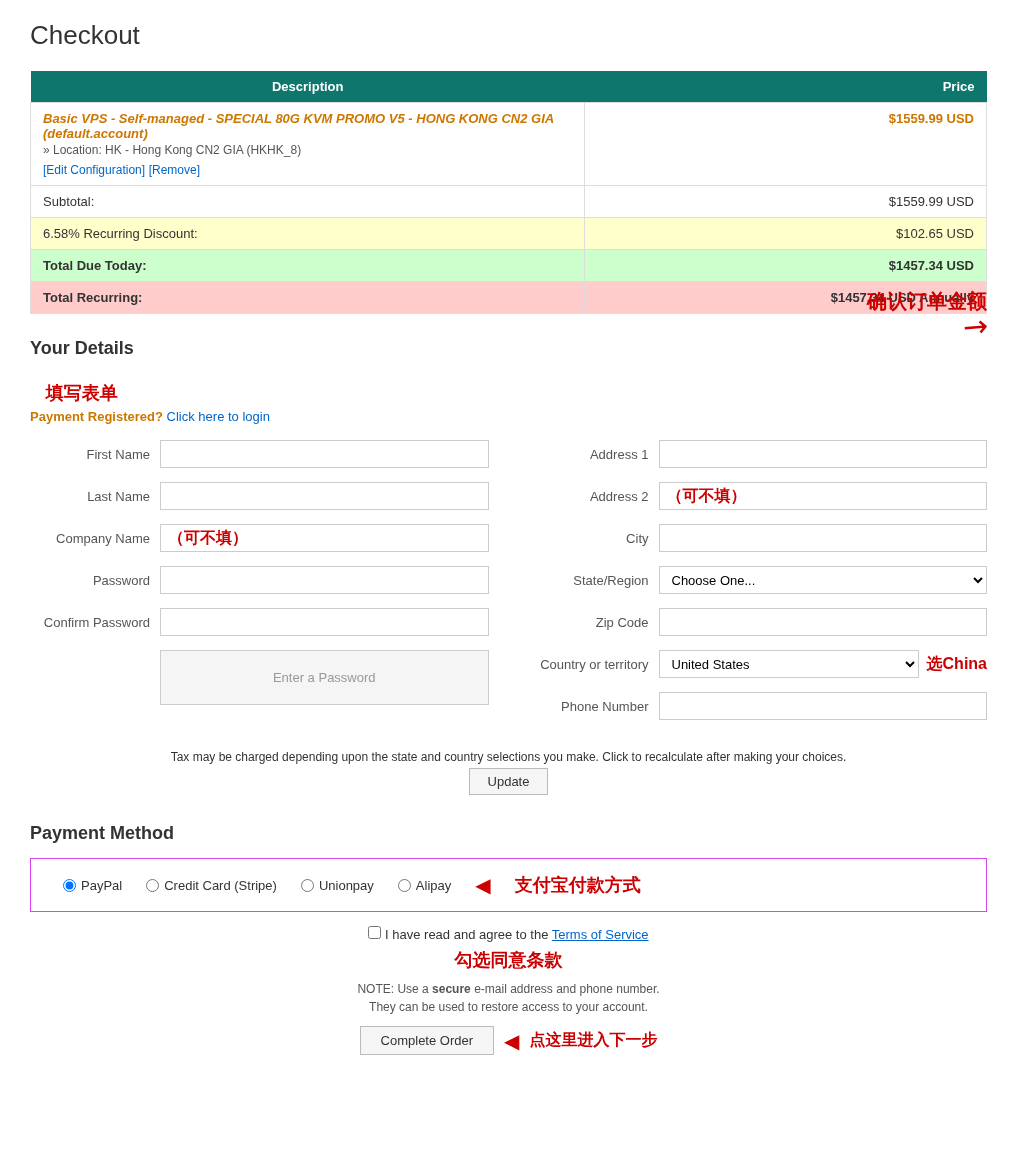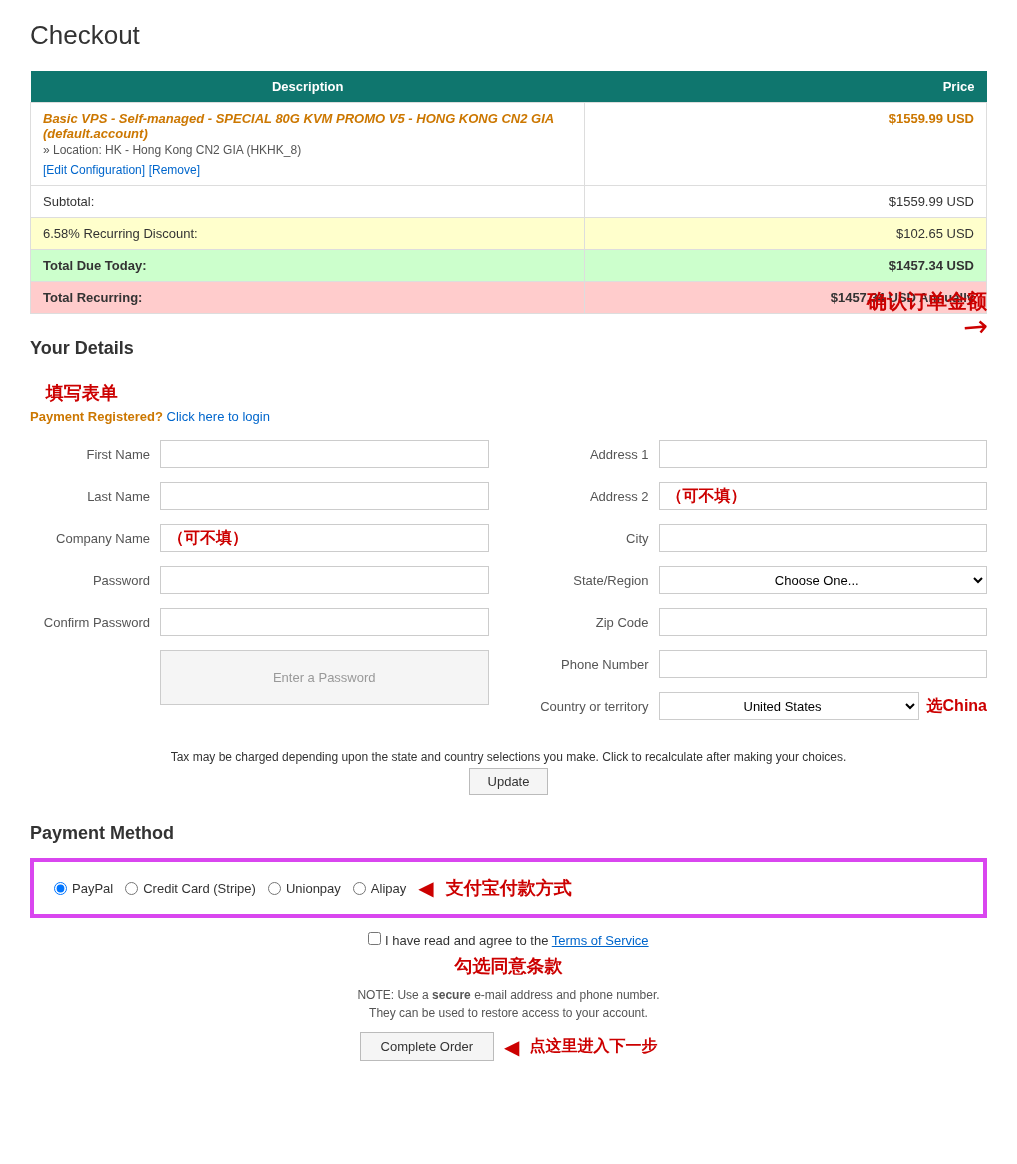--- a/index.html
+++ b/index.html
@@ -35,35 +35,35 @@
     .section-title { font-size: 18px; font-weight: bold; color: #333; margin-bottom: 6px; }
     .already-registered { margin-bottom: 16px; font-size: 13px; }
     .already-registered .label-bold { color: #cc7700; font-weight: bold; }
     .already-registered a { color: #0066cc; text-decoration: none; }
 
     .details-section { margin-top: 24px; }
     .details-grid { display: grid; grid-template-columns: 1fr 1fr; gap: 0 40px; }
     .form-row { display: flex; align-items: center; margin-bottom: 14px; }
     .form-label { width: 130px; text-align: right; padding-right: 10px; color: #555; font-size: 13px; flex-shrink: 0; }
     .form-input { flex: 1; padding: 5px 8px; border: 1px solid #ccc; font-size: 13px; height: 28px; }
-    select.form-input { background: #fff; cursor: pointer; text-align: center; }
+    select.form-input { background: #fff; cursor: pointer; }
 
     
     .annot-fill-form { color: #cc0000; font-size: 18px; font-weight: bold; }
     .annot-confirm-order { color: #cc0000; font-size: 20px; font-weight: bold; text-align: right; }
 
     .password-strength-btn { width: 100%; padding: 19px; border: 1px solid #ccc; background: #f5f5f5; color: #999; font-size: 13px; cursor: pointer; text-align: center; }
 
     .tax-notice { text-align: center; color: #333; font-size: 12px; margin: 16px 0 4px; }
     .update-btn { display: block; margin: 0 auto; padding: 5px 18px; background: #f5f5f5; border: 1px solid #bbb; font-size: 13px; cursor: pointer; color: #333; }
 
     
     .payment-section { margin-top: 28px; }
     .payment-title { font-size: 18px; font-weight: bold; margin-bottom: 14px; }
-    .payment-methods { border: 4px solid #d946ef; padding: 14px 20px; display: flex; align-items: center; gap: 12px; flex-wrap: wrap; }
+    .payment-methods { border: 1px solid #d946ef; padding: 14px 32px; display: flex; align-items: center; gap: 24px; flex-wrap: wrap; }
     .payment-method-item { display: flex; align-items: center; gap: 5px; font-size: 13px; }
     .payment-method-item input[type="radio"] { margin: 0; }
     .annot-alipay { color: #cc0000; font-size: 18px; font-weight: bold; }
 
     
     .terms-row { text-align: center; margin: 14px 0 6px; font-size: 13px; }
     .terms-row a { color: #0066cc; }
 
     .note-secure { text-align: center; font-size: 12px; color: #555; margin: 8px 0; line-height: 1.5; }
     .note-secure strong { font-weight: bold; }
@@ -190,33 +190,33 @@
           <label class="form-label">State/Region</label>
           <select class="form-input">
             <option>Choose One...</option>
           </select>
         </div>
         <div class="form-row">
           <label class="form-label">Zip Code</label>
           <input type="text" class="form-input" style="">
         </div>
         <div class="form-row">
-          <label class="form-label">Phone Number</label>
-          <input type="text" class="form-input" style="">
-        </div>
-        <div class="form-row">
           <label class="form-label">Country or territory</label>
           <div style="flex:1; display:flex; align-items:center; gap:8px;">
             <select class="form-input" style="flex:1;">
               <option>United States</option>
               <option>China</option>
             </select>
             <span style="color:#cc0000; font-size:16px; font-weight:bold; white-space:nowrap;">选China</span>
           </div>
         </div>
+        <div class="form-row">
+          <label class="form-label">Phone Number</label>
+          <input type="text" class="form-input" style="">
+        </div>
       </div>
     </div>
 
     <p class="tax-notice">Tax may be charged depending upon the state and country selections you make. Click to recalculate after making your choices.</p>
     <button class="update-btn">Update</button>
   </div>
 
   <div class="payment-section">
     <h2 class="payment-title">Payment Method</h2>
     <div class="payment-methods">

